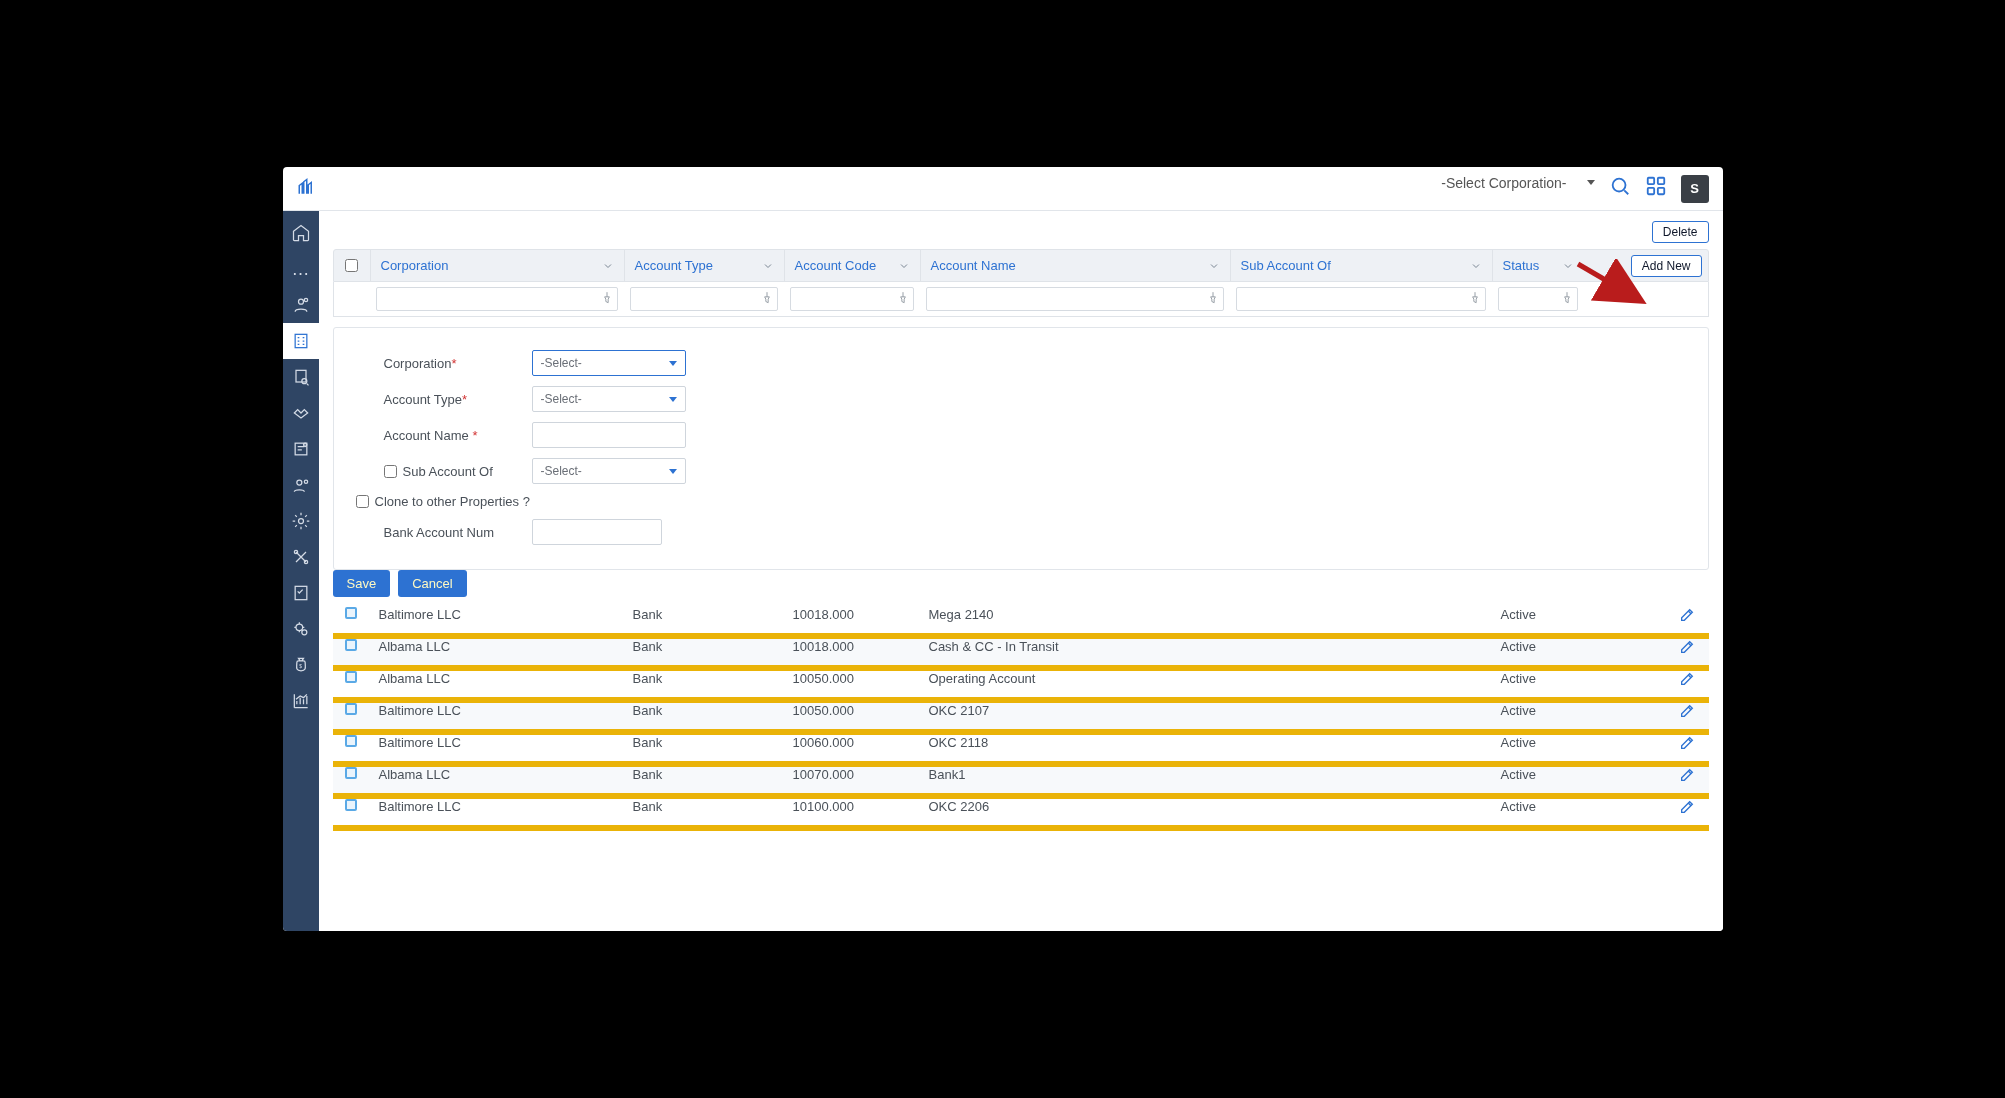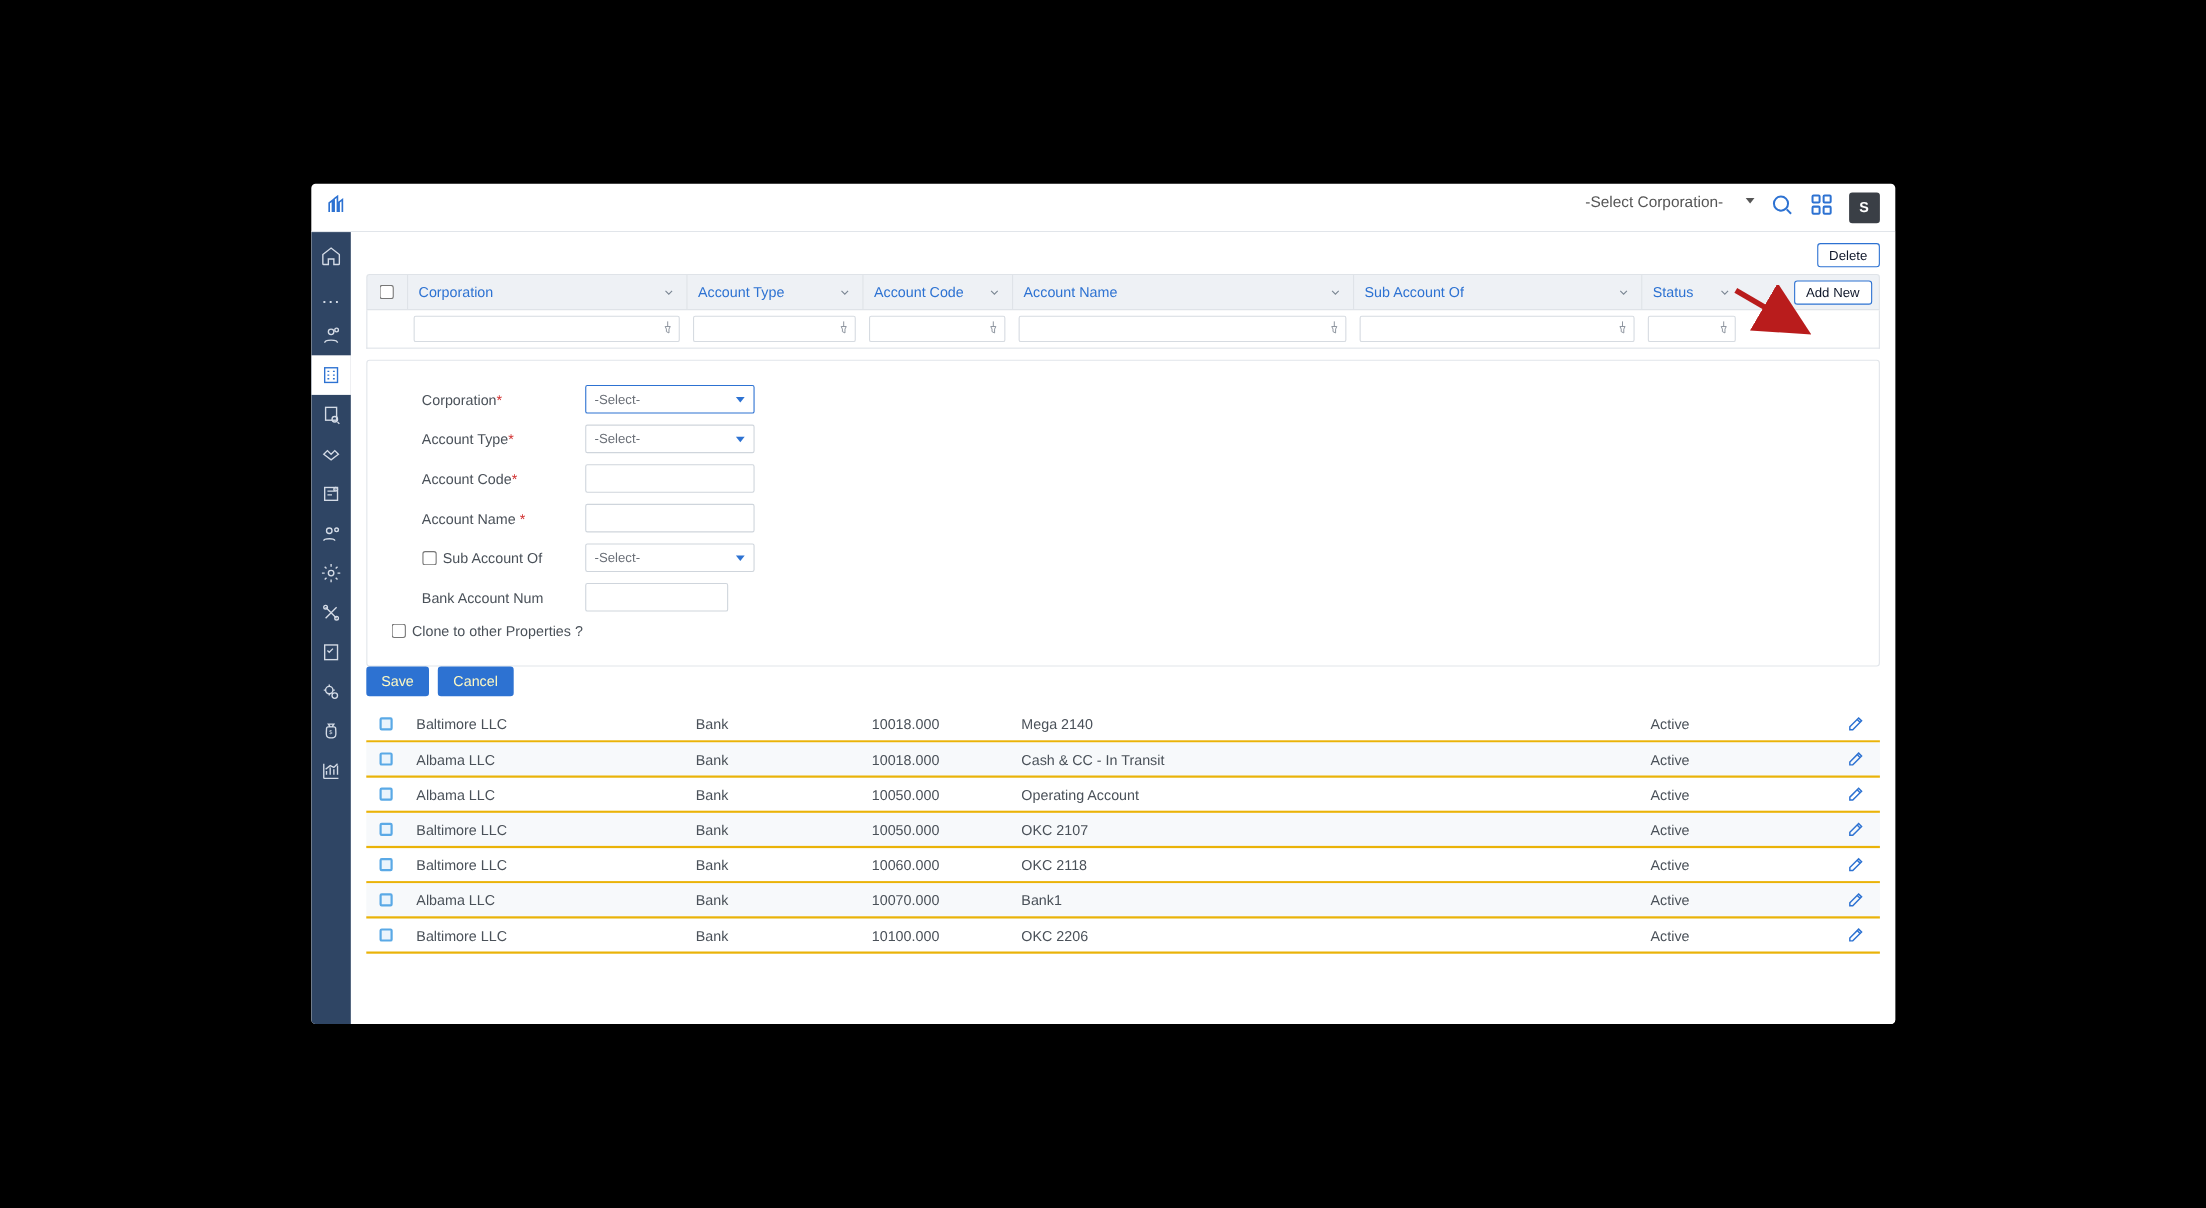--- a/index.html
+++ b/index.html
@@ -272,22 +272,21 @@
   border-radius: 3px;
   padding: 6px 14px;
   font-size: 13px;
   cursor: pointer;
 }
 .table {
   padding: 0 14px 16px;
 }
 .trow {
   display: flex;
-  align-items: center;
-  border-bottom: 2px solid #eab308;
+  border-bottom: 6px solid #eab308;
   height: 32px;
   font-size: 13px;
   color: #4a5159;
 }
 .trow:nth-child(even) { background: #f7f9fb; }
 .tcell { padding: 0 10px; }
 .tcell.check {
   width: 36px;
   display: flex;
   justify-content: center;
@@ -529,44 +528,40 @@
             </div>
         </div>
         <div class="form-row">
           <div class="form-label"><span>Account Type</span><span class="req">*</span></div>
           <div class="form-select">
               <span>-Select-</span>
               <span class="caret"></span>
             </div>
         </div>
         <div class="form-row">
-          <div class="form-label"><span>Account Code</span><span class="req">*</span></div>
-          <input class="form-input" type="text" style="">
-        </div>
-        <div class="form-row">
           <div class="form-label"><span>Account Name</span> <span class="req">*</span></div>
           <input class="form-input" type="text" style="">
         </div>
         <div class="form-row">
           <div class="form-label checkbox-row">
             <input type="checkbox" style="">
             <span>Sub Account Of</span>
           </div>
           <div class="form-select">
               <span>-Select-</span>
               <span class="caret"></span>
             </div>
         </div>
+        <div class="form-row checkbox-row" style="margin-left:0;">
+          <input type="checkbox" style="">
+          <span>Clone to other Properties ?</span>
+        </div>
         <div class="form-row">
           <div class="form-label">Bank Account Num</div>
           <input class="form-input" type="text" style="width: 130px;">
-        </div>
-        <div class="form-row checkbox-row" style="margin-left:0;">
-          <input type="checkbox" style="">
-          <span>Clone to other Properties ?</span>
         </div>
       </div>
 
       <div class="btn-row">
         <button class="btn-primary">Save</button>
         <button class="btn-primary">Cancel</button>
       </div>
 
       <div class="table" id="data-table">
           <div class="trow">

